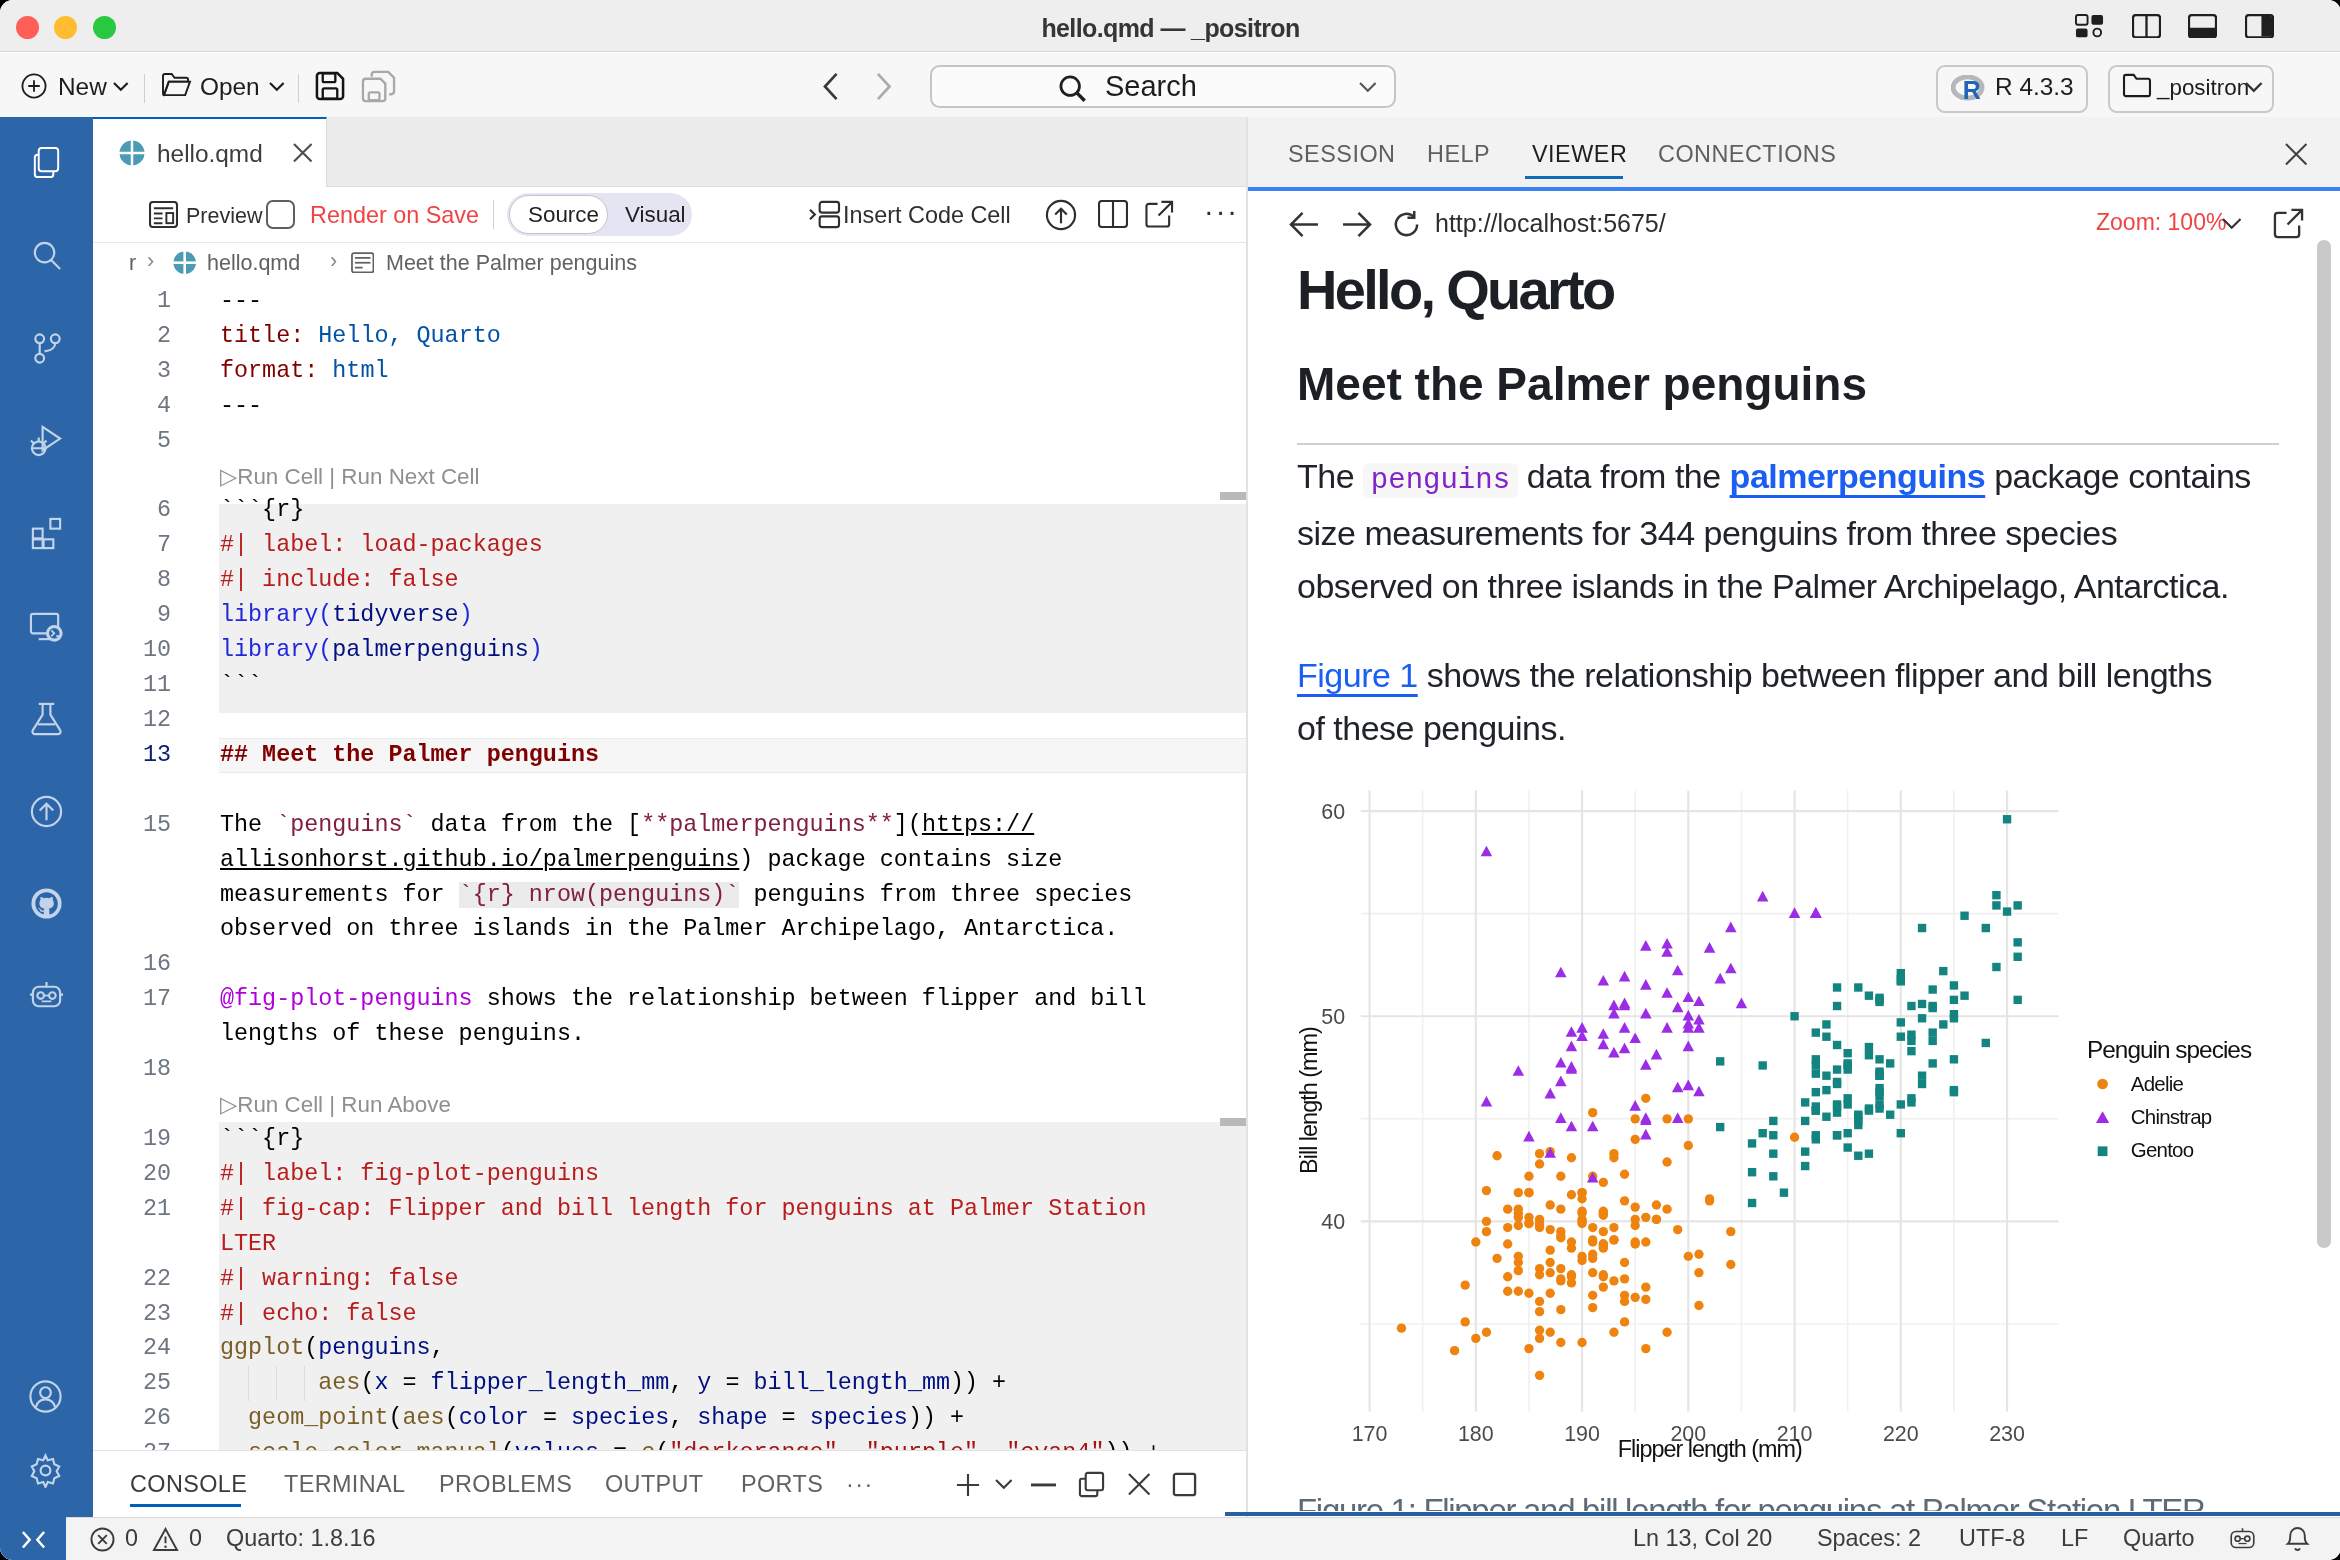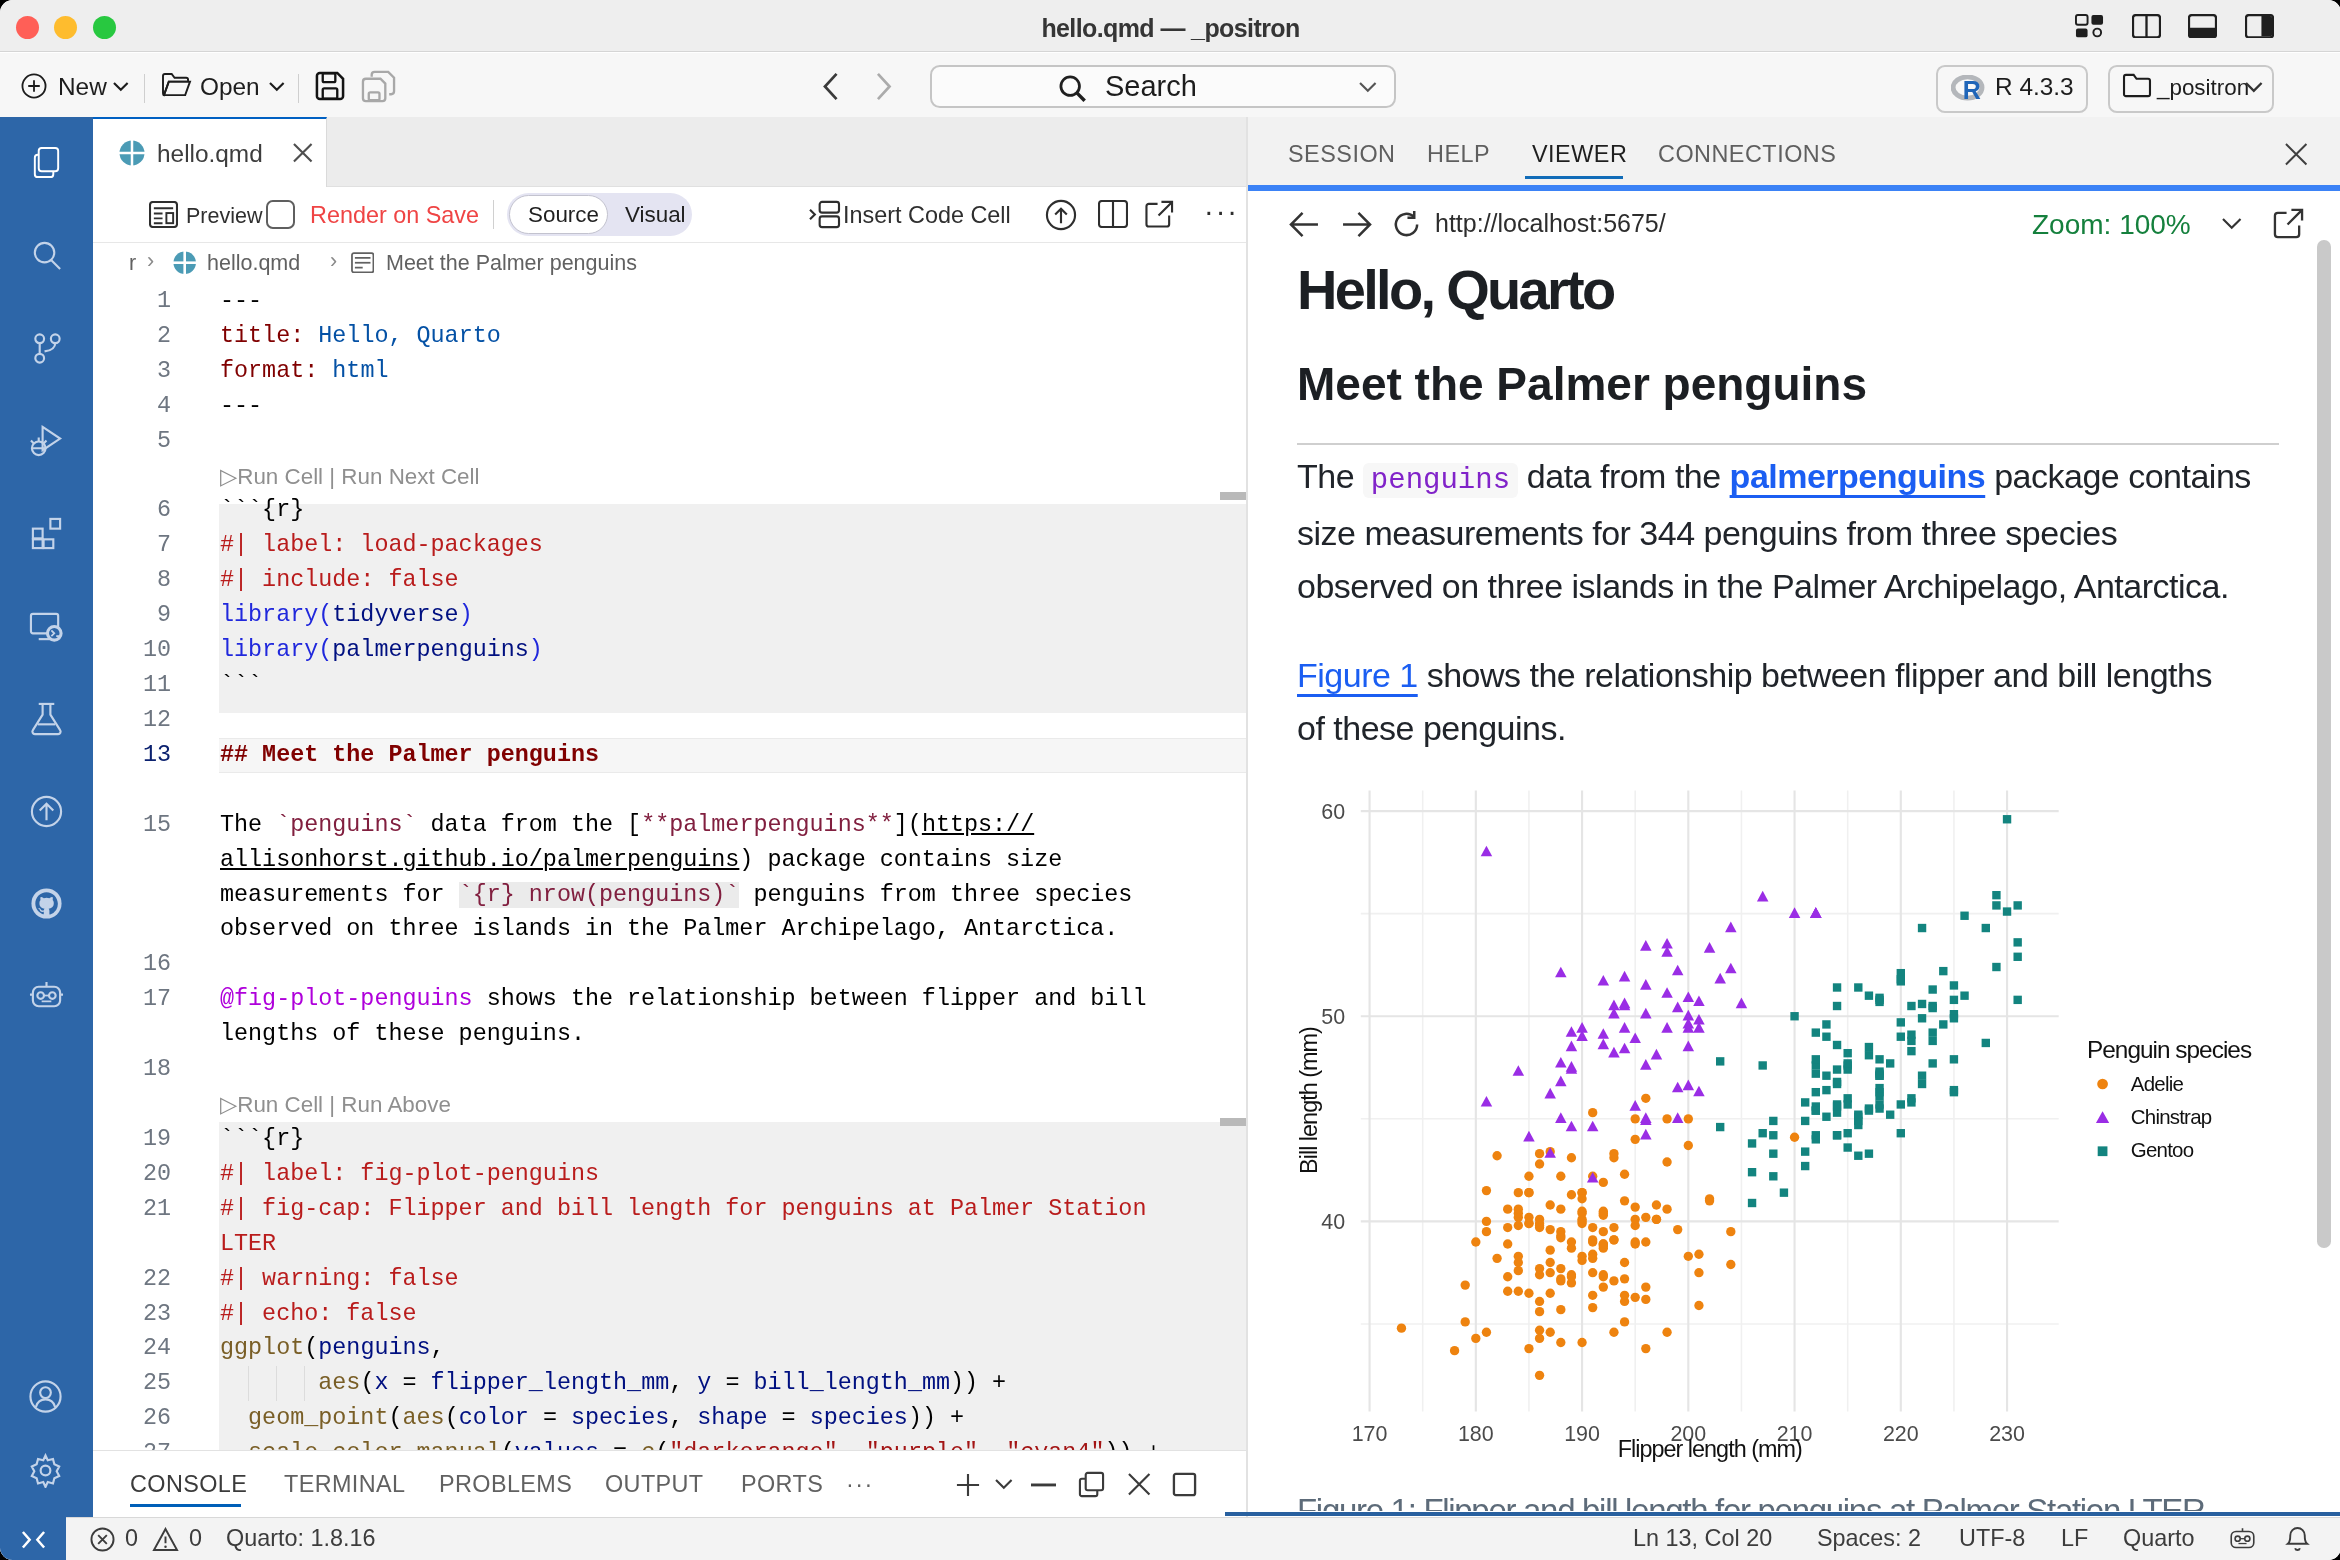--- a/index.html
+++ b/index.html
@@ -28,21 +28,21 @@
 .crow{position:absolute;left:0;width:1156px;height:35px;font-family:"Liberation Mono",monospace;font-size:23.4px;line-height:35px;white-space:pre;color:#000}
 .lnum{position:absolute;left:0;top:0;width:78px;text-align:right;color:#6e7681;font-family:"Liberation Mono",monospace}
 .ctxt{position:absolute;left:127px;top:0}
 .cellbg{position:absolute;left:126px;width:1028px;background:#f0f0f0}
 .y-key{color:#800000}.y-val{color:#0451a5}.cmt{color:#b91c1c}.fnb{color:#2028dc}.idn{color:#001080}.gold{color:#795E26}.str{color:#a31515}.mdh{color:#800000;font-weight:bold}.mdc{color:#811f3f}.mdpu{color:#AF00DB}.runcell{color:#8f8f8f;font-family:"Liberation Sans",sans-serif;font-size:22.4px}
 #panelrow{left:93px;top:1450px;width:1156px;height:67px;background:#fff;border-top:1px solid #e2e2e2}
 .ptab{position:absolute;top:0;height:67px;line-height:67px;font-size:23.4px;letter-spacing:0.4px;color:#616161}
 
 #rdivider{left:1246px;top:117px;width:2px;height:1400px;background:#e2e2e2}
 #rpanel{left:1248px;top:117px;width:1092px;height:1400px;background:#fff}
-#rtabs{left:0;top:0;width:1092px;height:74px;background:#f2f2f2;border-bottom:6px solid #3b82f6}
+#rtabs{left:0;top:0;width:1092px;height:74px;background:#f2f2f2;border-bottom:4px solid #3b82f6}
 .rtab{position:absolute;top:0;height:74px;line-height:74px;font-size:23.4px;letter-spacing:0.5px;color:#5f5f5f}
 #rnav{left:0;top:74px;width:1092px;height:68px;background:#fff}
 #rcontent{left:0;top:142px;width:1092px;height:1252px;background:#fff;overflow:hidden}
 #rblue{left:1225px;top:1512px;width:1116px;height:3.9px;background:#28609f}
 
 #statusbar{left:0;top:1517px;width:2341px;height:43px;background:#f3f3f3;border-top:1px solid #d8d8d8;font-size:23.4px;color:#3c3c3c}
 .sbit{position:absolute;top:6.8px}
 
 #vbody{left:49px;top:0;width:985px;color:#212529}
 .vh1{position:absolute;left:0;font-size:56px;letter-spacing:-2.7px;font-weight:700;color:#1c1f23;line-height:1}
@@ -395,21 +395,21 @@
             <path d="M16 2L4 14l12 12M4 14h28" fill="none" stroke="#333" stroke-width="2.6"></path>
           </svg>
       <svg class="abs" style="left:93px;top:19.5px" width="33" height="27" viewBox="0 0 34 28">
             <path d="M18 2l12 12-12 12M30 14H2" fill="none" stroke="#333" stroke-width="2.6"></path>
           </svg>
       <svg class="abs" style="left:144px;top:18.5px" width="29" height="29" viewBox="0 0 30 30">
             <path d="M26 15a11 11 0 11-3.2-7.8" fill="none" stroke="#333" stroke-width="2.6"></path>
             <path d="M23 1v7h-7" fill="none" stroke="#333" stroke-width="2.6"></path>
           </svg>
       <div class="abs" style="left:187px;top:17.6px;font-size:25px;color:#2d2d2d">http://localhost:5675/</div>
-      <div class="abs" style="left:784px;top:17.6px;font-size:28px;color:#15803d">Zoom: 100%</div>
+      <div class="abs" style="left:848px;top:17.6px;font-size:23px;color:#ef4444">Zoom: 100%</div>
       <svg class="abs" style="left:974px;top:27px" width="19.5px" height="11.7" viewBox="0 0 20 12">
             <path d="M1 1l9 9 9-9" fill="none" stroke="#333" stroke-width="2.2"></path>
           </svg>
       <svg class="abs" style="left:1025px;top:16.6px" width="31" height="31" viewBox="0 0 32 32">
             <path d="M14 5H5a3 3 0 00-3 3v19a3 3 0 003 3h19a3 3 0 003-3v-9" fill="none" stroke="#333" stroke-width="2.4"></path>
             <path d="M19 2h11v11M29 3L15 17" fill="none" stroke="#333" stroke-width="2.4"></path>
           </svg>
     </div>
     <div class="abs" id="rcontent">
 

